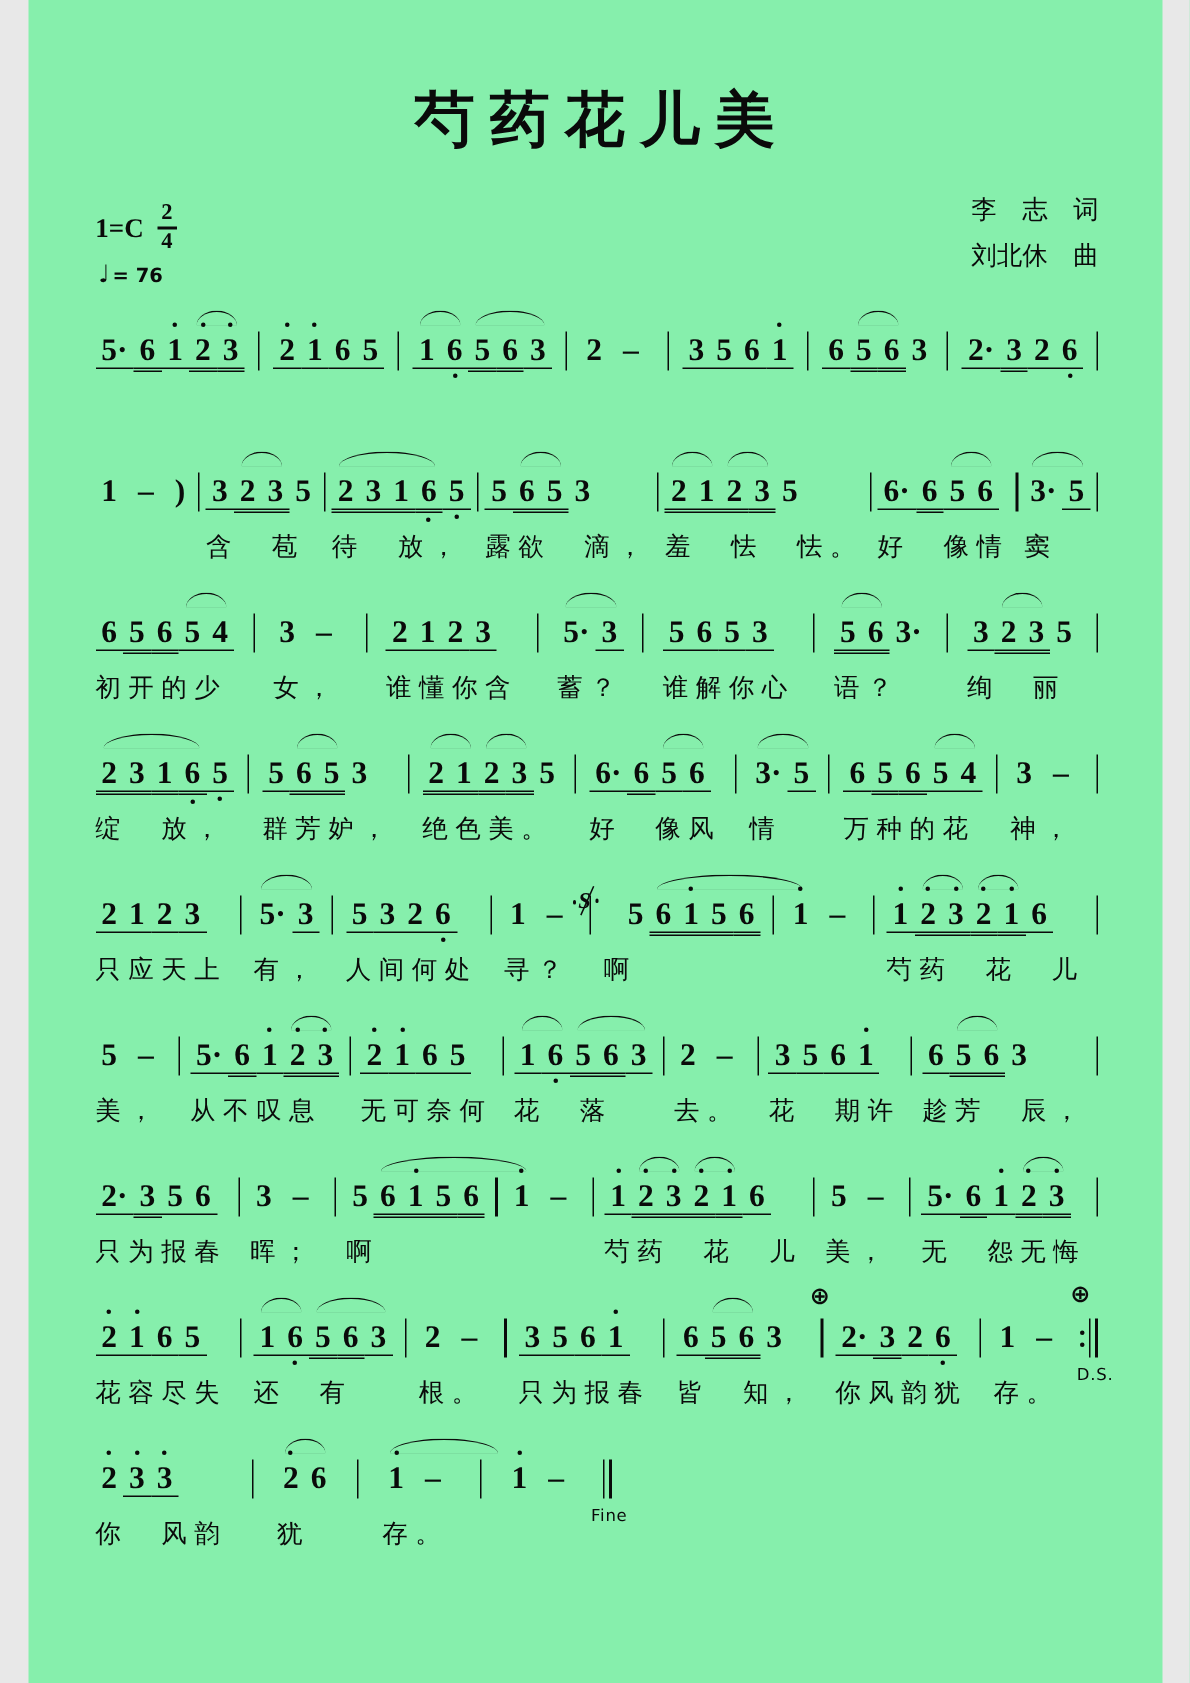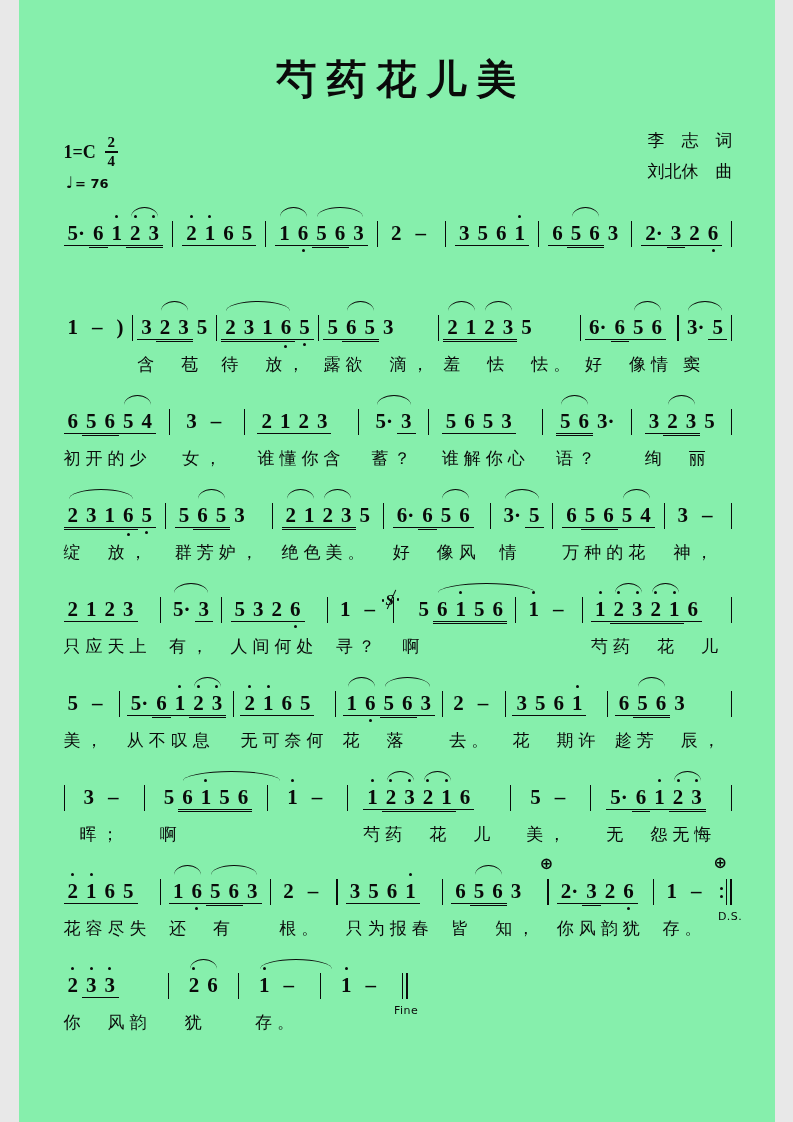--- a/index.html
+++ b/index.html
@@ -382,20 +382,24 @@
         </div>
         <div class="measure">
           <div class="m-notes"><span class="tok u1"><span class="ch">6</span></span><span class="grp arc"><span class="tok u1"><span class="ch">5</span><span class="ul2"></span></span><span class="tok u1"><span class="ch">6</span><span class="ul2"></span></span></span><span class="tok"><span class="ch">3</span></span></div>
           <div class="m-lyric">趁芳　辰，</div>
         </div>
         <div class="barwrap">
           <span class="bline"></span>
         </div>
       </div>
       <div class="line">
+        <div class="measure">
+          <div class="m-notes"><span class="tok u1"><span class="ch">2·</span></span><span class="tok u1"><span class="ch">3</span><span class="ul2"></span></span><span class="tok u1"><span class="ch">5</span></span><span class="tok u1"><span class="ch">6</span></span></div>
+          <div class="m-lyric">只为报春</div>
+        </div>
         <div class="barwrap">
           <span class="bline"></span>
         </div>
         <div class="measure">
           <div class="m-notes"><span class="tok"><span class="ch">3</span></span><span class="tok dash"><span class="ch">–</span></span></div>
           <div class="m-lyric">晖；</div>
         </div>
         <div class="barwrap">
           <span class="bline"></span>
         </div>

